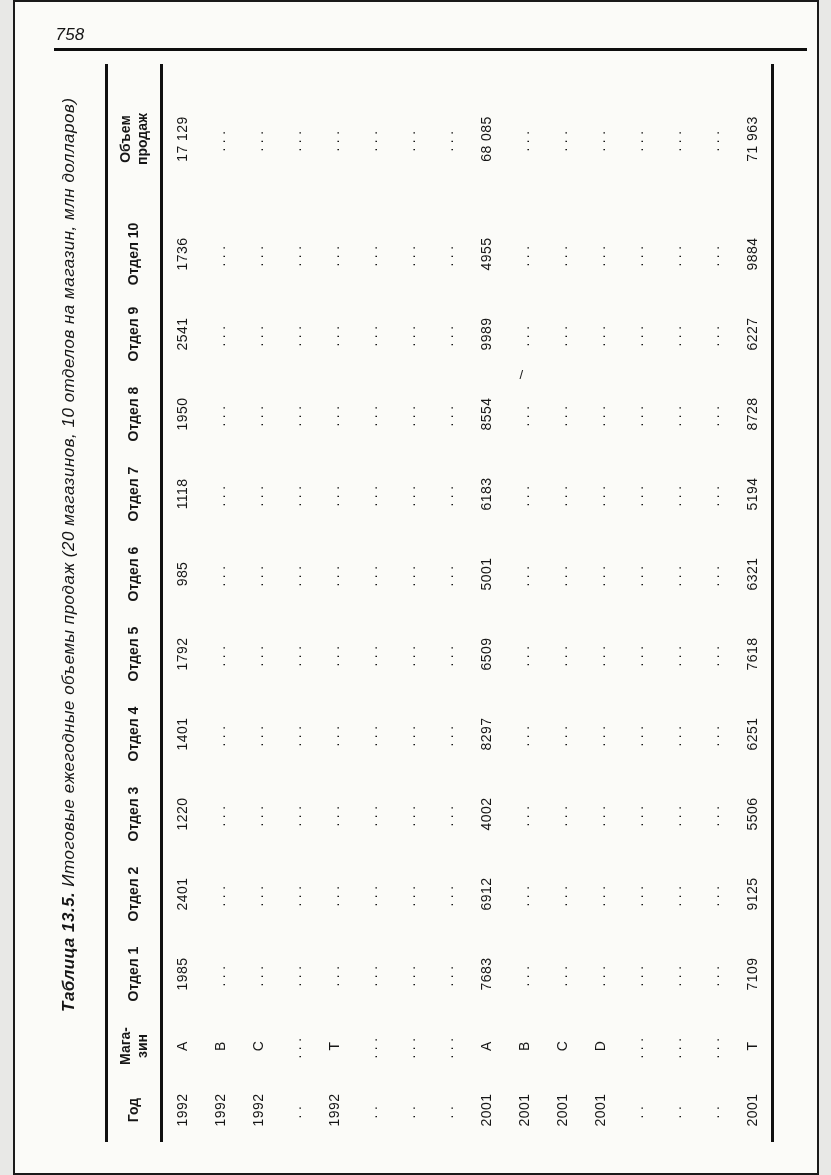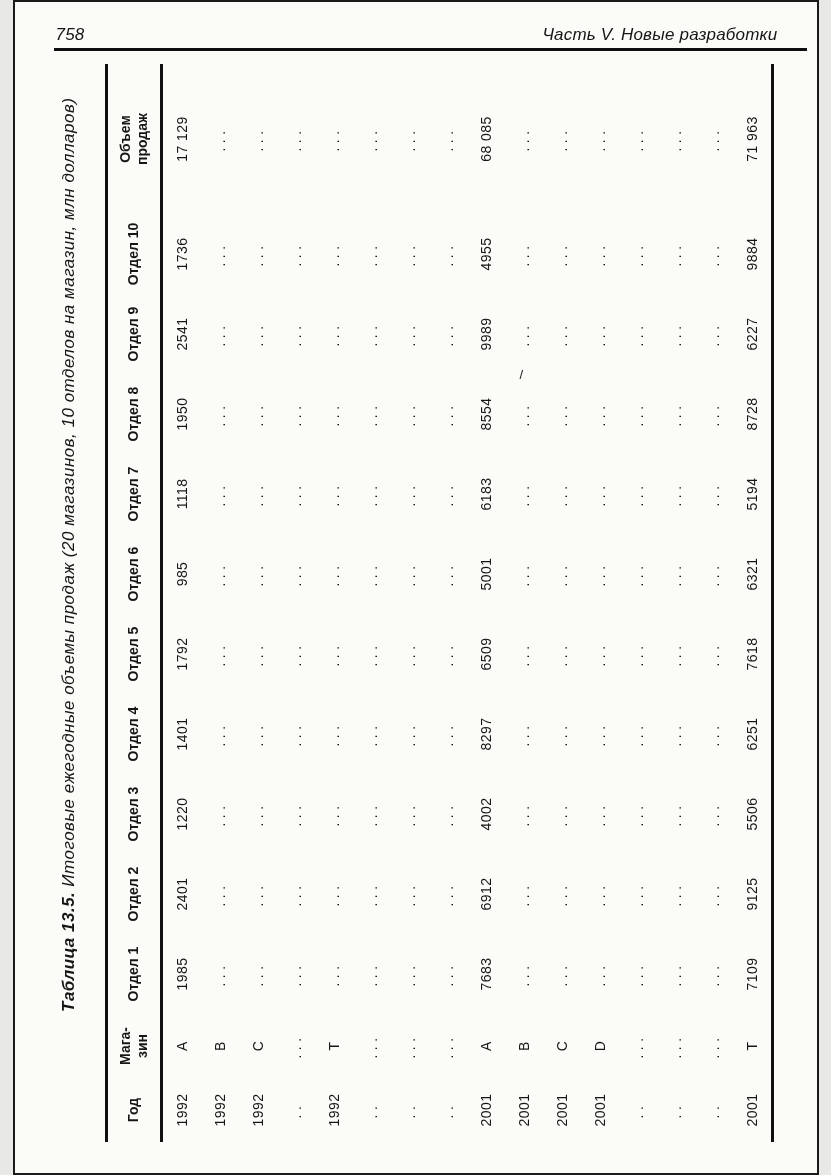--- a/index.html
+++ b/index.html
@@ -84,21 +84,20 @@
     transform: rotate(90deg); 
   }
 </style>
 </head>
 <body>
 
 <div class="page">
 
   <div class="page-header">
     <span>758</span>
-    <span>Часть V. Новые разработки</span>
   </div>
 
   <div class="header-rule"></div>
 
   <div class="table-region">
     <div class="rotated">
 
       <div class="caption">
         <span class="caption-label">Таблица 13.5.</span><span class="caption-text">Итоговые ежегодные объемы продаж (20 магазинов, 10 отделов на магазин, млн долларов)</span>
       </div>

